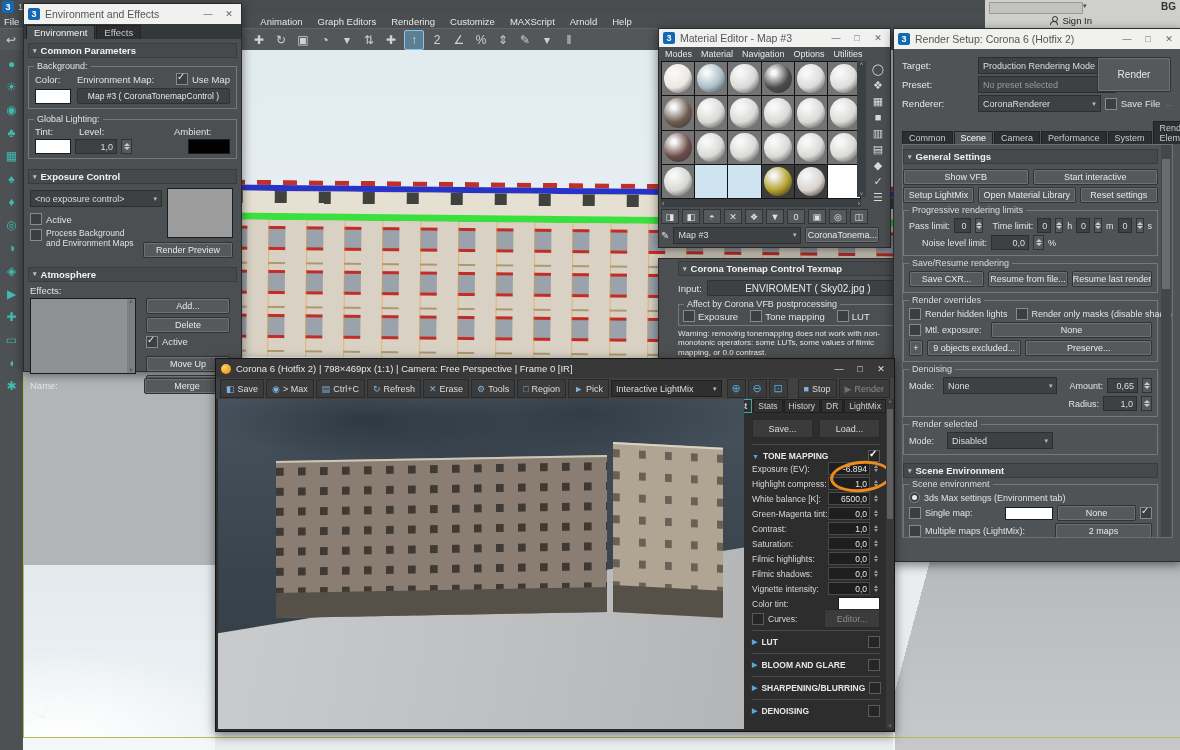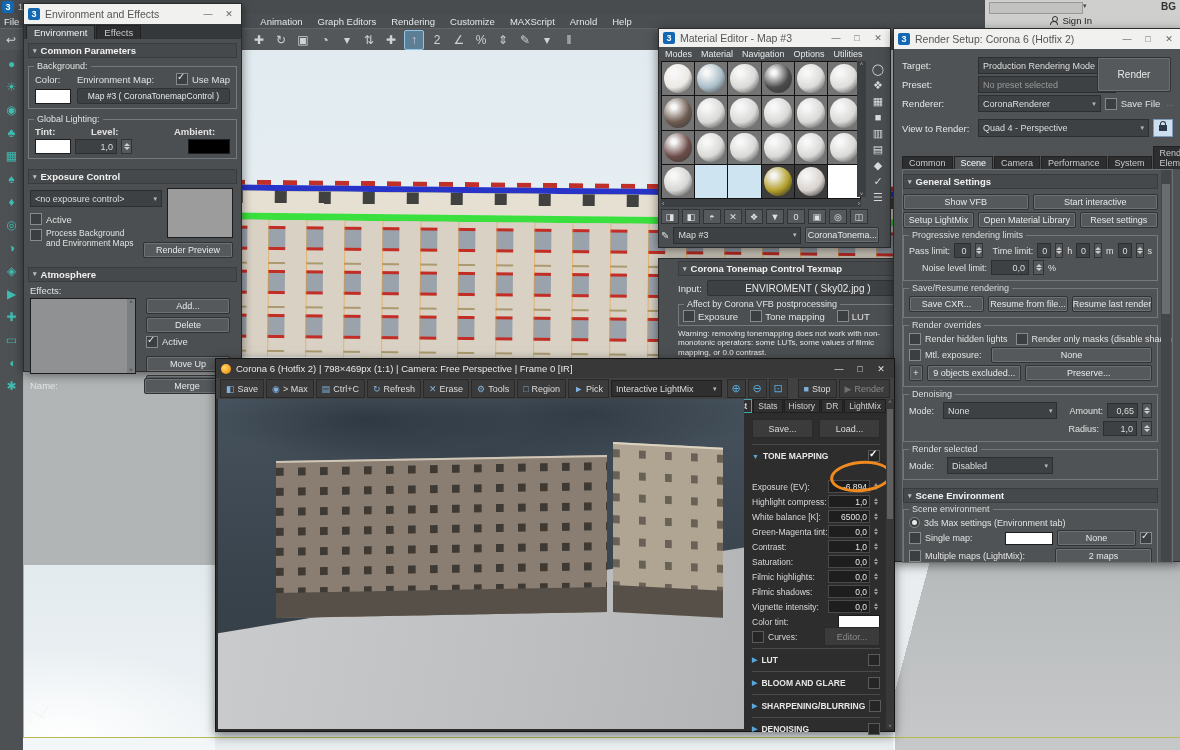--- a/index.html
+++ b/index.html
@@ -305,21 +305,21 @@
           <span class="cb on"></span>
           <span class="lbl">Use Map</span>
         </div>
         <div class="row" style="gap:6px;margin-top:3px;">
           <span class="sw" style="width:34px;background:#fff;"></span>
           <span class="btn grow" style="font-size:8.5px;background:#3e4143;box-shadow:none;">Map #3  ( CoronaTonemapControl )</span>
         </div>
       </div>
       <div class="fs" style="background:#4b4f51;margin-top:10px;">
         <span class="leg">Global Lighting:</span>
-        <div class="row" style="gap:16px;font-weight:bold;">
+        <div class="row" style="gap:4px;">
           <span class="lbl" style="width:40px;">Tint:</span>
           <span class="lbl grow">Level:</span>
           <span class="lbl" style="width:56px;">Ambient:</span>
         </div>
         <div class="row" style="gap:4px;margin-top:2px;">
           <span class="sw" style="width:34px;background:#fff;"></span>
           <span class="vb" style="width:34px;">1,0</span>
           <span class="spin">
               <i class="up"></i>
               <i class="dn"></i>
@@ -569,32 +569,20 @@
       <div class="btn" style="position:absolute;right:10px;top:8px;width:72px;height:33px;font-size:10px;">Render</div>
       <div class="rsrow">
         <span class="rslabel">Renderer:</span>
         <span class="dd" style="width:128px;">
             <span>CoronaRenderer</span>
             <span class="arr">▾</span>
           </span>
         <span class="cb"></span>
         <span class="lbl">Save File</span>
         <span style="color:#8a8a8a;font-size:8px;margin-left:2px;">...</span>
-      </div>
-      <div class="rsrow" style="margin-top:7px;">
-        <span class="rslabel">View to Render:</span>
-        <span class="dd grow" style="height:16px;">
-            <span>Quad 4 - Perspective</span>
-            <span class="arr">▾</span>
-          </span>
-        <span style="width:18px;height:16px;background:#cde0f0;border:1px solid #7d9cbb;display:flex;align-items:center;justify-content:center;">
-          <span style="position:relative;width:8px;height:6px;background:#2d3b49;display:inline-block;">
-              <span style="position:absolute;left:1px;top:-4px;width:4px;height:4px;border:1.5px solid #2d3b49;border-bottom:none;border-radius:3px 3px 0 0;"></span>
-            </span>
-        </span>
       </div>
       <div id="rstabs">
 
       <span class="tab">Common</span>
           <span class="tab active">Scene</span>
           <span class="tab">Camera</span>
           <span class="tab">Performance</span>
           <span class="tab">System</span>
           <span class="tab">Render Elements</span>
         </div>
@@ -823,21 +811,21 @@
     <div id="vfbpanel">
       <div class="row" style="gap:6px;margin:2px 0 6px;">
         <span class="vbtn" style="flex:1;justify-content:center;">Save...</span>
         <span class="vbtn" style="flex:1;justify-content:center;">Load...</span>
       </div>
       <div class="vsec" style="border-top:1px solid #4a4a4a;">
         <span class="bt">▼</span>
           <span>TONE MAPPING</span>
         <span class="vcb2 on cb" style="margin-left:auto;"></span>
       </div>
-      <div class="tmrow" style="margin-top:18px;position:relative;">
+      <div class="tmrow" style="margin-top:0;position:relative;">
         <span class="tl">Exposure (EV):</span>
         <span class="tv">-6.894</span>
         <span class="sp">
             <i class="up"></i>
             <i class="dn"></i>
           </span>
       </div>
       <div>
 
           <div class="tmrow">

